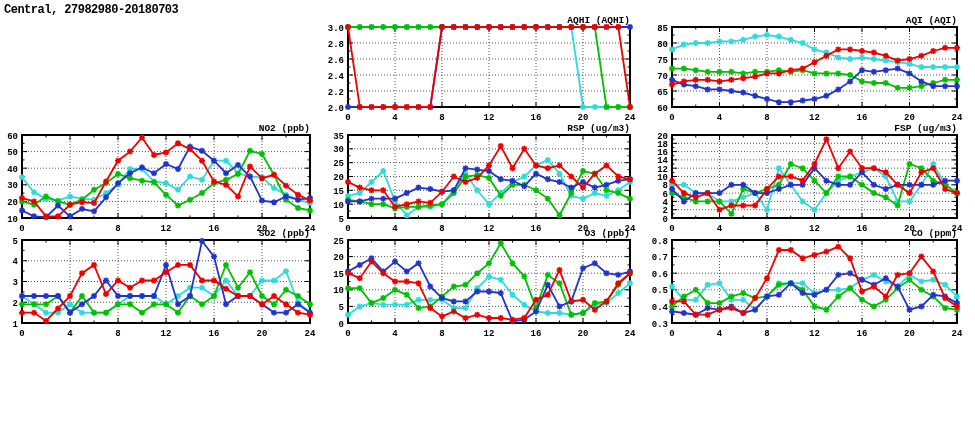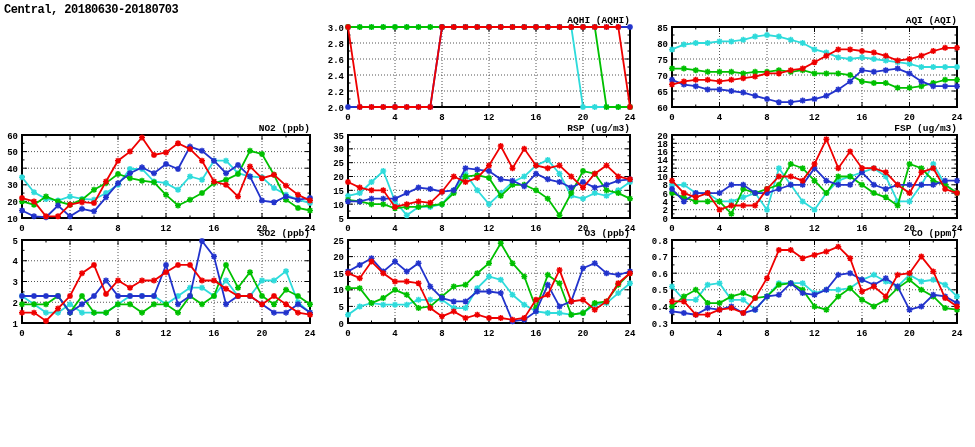--- a/index.html
+++ b/index.html
@@ -19,21 +19,21 @@
   .chart text{
     font-family:"Liberation Mono","DejaVu Sans Mono",monospace;
     font-weight:bold;fill:#000;
   }
   .tick-label{font-size:9px;}
   .chart-title{font-size:9.5px;}
 </style>
 </head>
 <body>
 
-<div id="page-title">Central, 20180630-20180703</div>
+<div id="page-title">Central, 27982980-20180703</div>
 <div id="charts">
     <div class="chart" style="left: 318px; top: 11px;">
       <svg width="322" height="116">
         <g stroke="#555555" stroke-width="1" stroke-dasharray="1 2">
           <line x1="77" y1="16" x2="77" y2="96"></line>
           <line x1="124" y1="16" x2="124" y2="96"></line>
           <line x1="171" y1="16" x2="171" y2="96"></line>
           <line x1="218" y1="16" x2="218" y2="96"></line>
           <line x1="265" y1="16" x2="265" y2="96"></line>
           <line x1="30" y1="79.99999999999999" x2="312" y2="79.99999999999999"></line>

